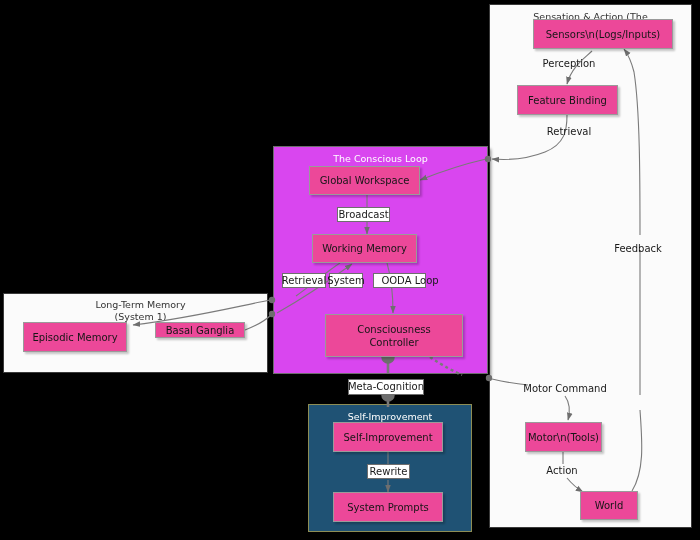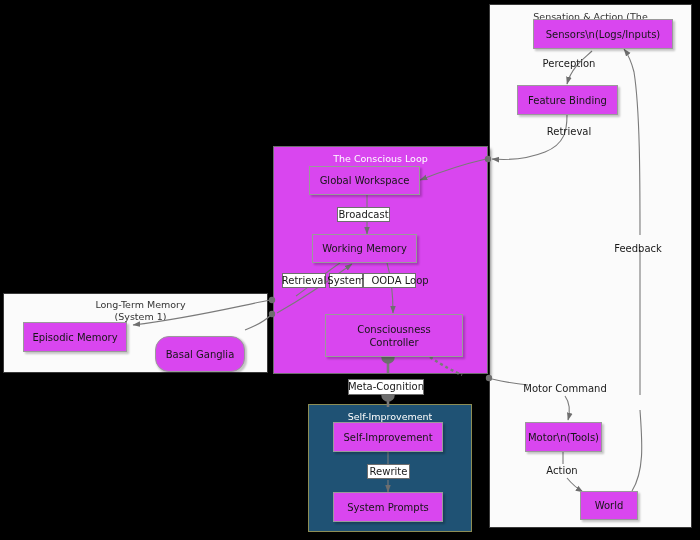--- a/index.html
+++ b/index.html
@@ -86,21 +86,21 @@
     border: 1.6px solid #8d8d55;
   }
   #cluster-self .cluster-title {
     top: 6px;
     color: #ffffff;
   }
   
   .node {
     position: absolute;
     box-sizing: border-box;
-    background: #d946ef;
+    background: #ec4899;
     border: 1px solid #9a9a9a;
     color: #161616;
     font-size: 10px;
     line-height: 13px;
     display: flex;
     align-items: center;
     justify-content: center;
     text-align: center;
     white-space: pre-line;
     box-shadow: 1.5px 1.5px 2px rgba(0,0,0,0.22);
@@ -207,41 +207,41 @@
 
   <div class="node" style="left:309px;top:166px;width:111px;height:29px;">Global Workspace</div>
 
   <div class="node" style="left:312px;top:234px;width:105px;height:29px;">Working Memory</div>
 
   <div class="node" style="left:325px;top:314px;width:138px;height:43px;">Consciousness
 Controller</div>
 
   <div class="node" style="left:23px;top:322px;width:104px;height:30px;">Episodic Memory</div>
 
-  <div class="node" style="left:155px;top:336px;width:90px;height:36px;border-radius:14px;">Basal Ganglia</div>
+  <div class="node" style="left:155px;top:322px;width:90px;height:16px;">Basal Ganglia</div>
 
   <div class="node" style="left:333px;top:422px;width:110px;height:30px;">Self-Improvement</div>
 
   <div class="node" style="left:333px;top:492px;width:110px;height:30px;">System Prompts</div>
 
   <div class="node" style="left:525px;top:422px;width:77px;height:30px;">Motor\n(Tools)</div>
 
   <div class="node" style="left:580px;top:491px;width:58px;height:29px;">World</div>
 
   <div class="edge-label plain" style="left:534px;top:57px;width:70px;height:13px;">Perception</div>
 
   <div class="edge-label plain" style="left:538px;top:125px;width:62px;height:13px;">Retrieval</div>
 
   <div class="edge-label boxed" style="left:337px;top:207px;width:53px;height:15px;">Broadcast</div>
 
   <div class="edge-label boxed" style="left:282px;top:273px;width:44px;height:15px;">Retrieval</div>
 
   <div class="edge-label boxed" style="left:329px;top:273px;width:34px;height:15px;">System</div>
 
-  <div class="edge-label boxed" style="left:363px;top:273px;width:53px;height:15px;padding-left:22px;">OODA Loop</div>
+  <div class="edge-label boxed" style="left:373px;top:273px;width:53px;height:15px;padding-left:22px;">OODA Loop</div>
 
   <div class="edge-label boxed" style="left:348px;top:379px;width:76px;height:16px;">Meta-Cognition</div>
 
   <div class="edge-label boxed" style="left:367px;top:464px;width:43px;height:15px;">Rewrite</div>
 
   <div class="edge-label plain" style="left:607px;top:242px;width:62px;height:13px;">Feedback</div>
 
   <div class="edge-label plain" style="left:523px;top:382px;width:84px;height:13px;">Motor Command</div>
 
   <div class="edge-label plain" style="left:540px;top:464px;width:44px;height:13px;">Action</div>

